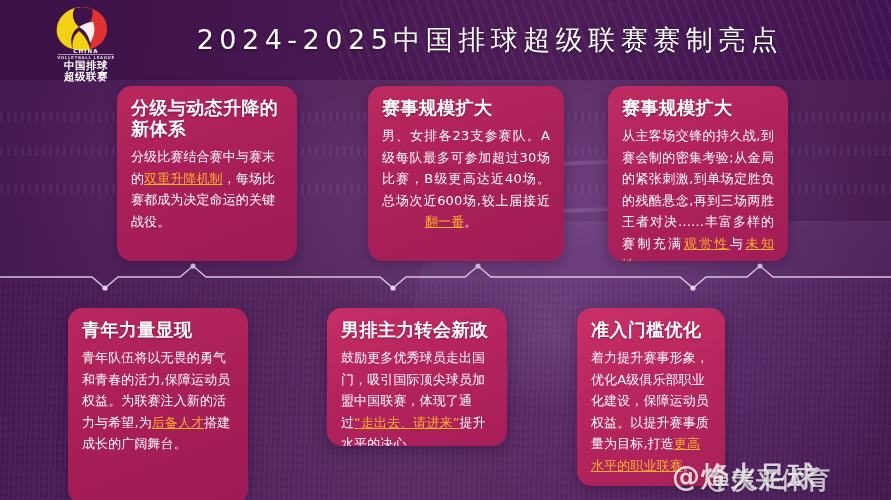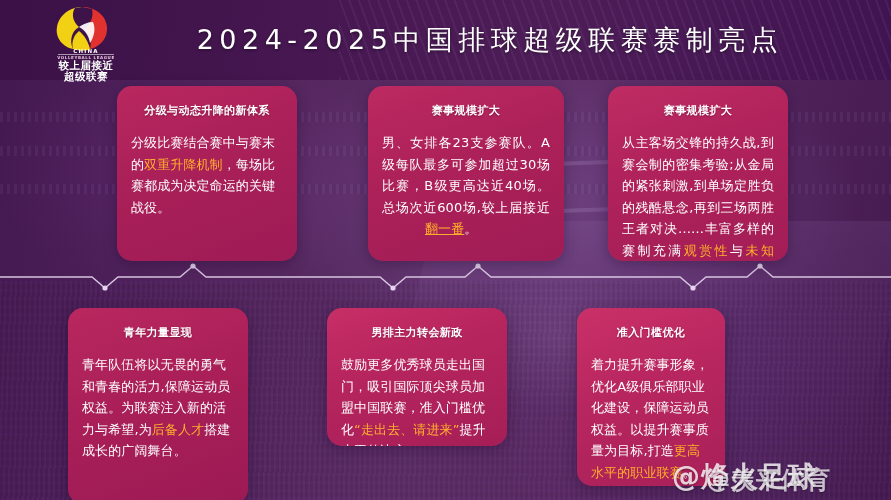--- a/index.html
+++ b/index.html
@@ -93,30 +93,30 @@
   
   #timeline { position:absolute; left:0; top:255px; width:891px; height:48px; }
 
   
   .card {
     position:absolute; border-radius:15px; overflow:hidden;
     padding:11px 14px 12px 14px;
     box-shadow:0 3px 14px rgba(30,5,40,.35);
   }
   .card .c-title {
-    text-align:center; color:#ffffff; font-weight:bold;
-    font-size:11px; line-height:28px; letter-spacing:.4px;
+    text-align:left; color:#ffffff; font-weight:bold;
+    font-size:18px; line-height:21px; letter-spacing:.4px;
     margin-bottom:7px;
     text-shadow:0 1px 2px rgba(80,0,40,.45);
   }
   .card .c-body {
     color:#ffffff; font-size:13px; line-height:21.5px;
     letter-spacing:.1px; text-align:justify;
   }
-  .card .c-body .hl { color:#ffb02a; }
+  .card .c-body .hl { color:#ffb02a;text-decoration:underline; }
   .card .c-body .hl-u { color:#ffb02a; text-decoration:underline;margin-left:43px; }
 
   .c1 { left:117px; top:86px;  width:180px; height:175px;
         background:linear-gradient(160deg,#b9285f 0%,#ab2059 40%,#9e1b55 100%); }
   .c2 { left:368px; top:86px;  width:196px; height:175px;
         background:linear-gradient(160deg,#bc2a61 0%,#ad2159 42%,#a01c55 100%); }
   .c3 { left:608px; top:86px;  width:180px; height:175px;
         background:linear-gradient(160deg,#bf2c63 0%,#b0225b 42%,#a21d56 100%); }
   .c4 { left:68px;  top:308px; width:180px; height:196px;
         background:linear-gradient(160deg,#b9285f 0%,#aa1f58 44%,#9c1a54 100%); }
@@ -161,21 +161,21 @@
     <svg class="ball" viewBox="0 0 56 46">
       <path d="M28 2 C41 2 52 10 53 22 C54 33 46 42 36 44 C38 36 36 28 30 24 C36 20 40 12 38 4 Z" fill="#e2322f"></path>
       <path d="M28 2 C16 2 5 10 3 22 C1 33 9 42 19 44 C15 35 18 26 25 22 C19 17 17 9 21 3 Z" fill="#f2d013"></path>
       <path d="M19 44 C26 46 33 46 36 44 C34 36 30 30 25 26 C20 30 17 37 19 44 Z" fill="#f2d013"></path>
       <path d="M25 22 C31 25 35 31 36 38 C40 32 42 24 39 17 C34 17 29 19 25 22 Z" fill="#ffffff" opacity=".92"></path>
     </svg>
     <div class="lg-cn">CHINA</div>
     <div class="lg-rule"></div>
     <div class="lg-en">VOLLEYBALL LEAGUE</div>
     <div class="lg-main">
-      <div>较上届接近</div>
+      <div>中国排球</div>
       <div>超级联赛</div>
     </div>
   </div>
 
   <div id="page-title">2024-2025中国排球超级联赛赛制亮点</div>
 
   <svg id="timeline" viewBox="0 0 891 48">
     <g id="timeline-g">
         <path d="M 0 22 L 92 22 L 105 33 L 118 22 L 180 22 L 193 11 L 206 22 L 380 22 L 393 33 L 406 22 L 465 22 L 478 11 L 491 22 L 680 22 L 693 33 L 706 22 L 747 22 L 760 11 L 773 22 L 891 22" fill="none" stroke="#e3d3ec" stroke-width="1.4" opacity=".92"></path>
         <circle cx="105" cy="33" r="2.6" fill="#e3d3ec"></circle>
@@ -202,21 +202,21 @@
     <div class="c-body"><span>从主客场交锋的持久战,到赛会制的密集考验;从金局的紧张刺激,到单场定胜负的残酷悬念,再到三场两胜王者对决……丰富多样的赛制充满</span><span class="hl">观赏性</span><span>与</span><span class="hl">未知性</span><span>。</span></div>
   </div>
 
   <div class="card c4">
     <div class="c-title">青年力量显现</div>
     <div class="c-body"><span>青年队伍将以无畏的勇气和青春的活力,保障运动员权益。为联赛注入新的活力与希望,为</span><span class="hl">后备人才</span><span>搭建成长的广阔舞台。</span></div>
   </div>
 
   <div class="card c5">
     <div class="c-title">男排主力转会新政</div>
-    <div class="c-body"><span>鼓励更多优秀球员走出国门，吸引国际顶尖球员加盟中国联赛，准入门槛优化</span><span class="hl">“走出去、请进来”</span><span>提升水平的决心。</span></div>
+    <div class="c-body"><span>鼓励更多优秀球员走出国门，吸引国际顶尖球员加盟中国联赛，体现了通过</span><span class="hl">“走出去、请进来”</span><span>提升水平的决心。</span></div>
   </div>
 
   <div class="card c6">
     <div class="c-title">准入门槛优化</div>
     <div class="c-body"><span>着力提升赛事形象，优化A级俱乐部职业化建设，保障运动员权益。以提升赛事质量为目标,打造</span><span class="hl">更高水平的职业联赛</span><span>。</span></div>
   </div>
 
   <div class="wm" id="wm1">@烽火足球</div>
   <div class="wm" id="wm2">@羡平体育</div>
 

